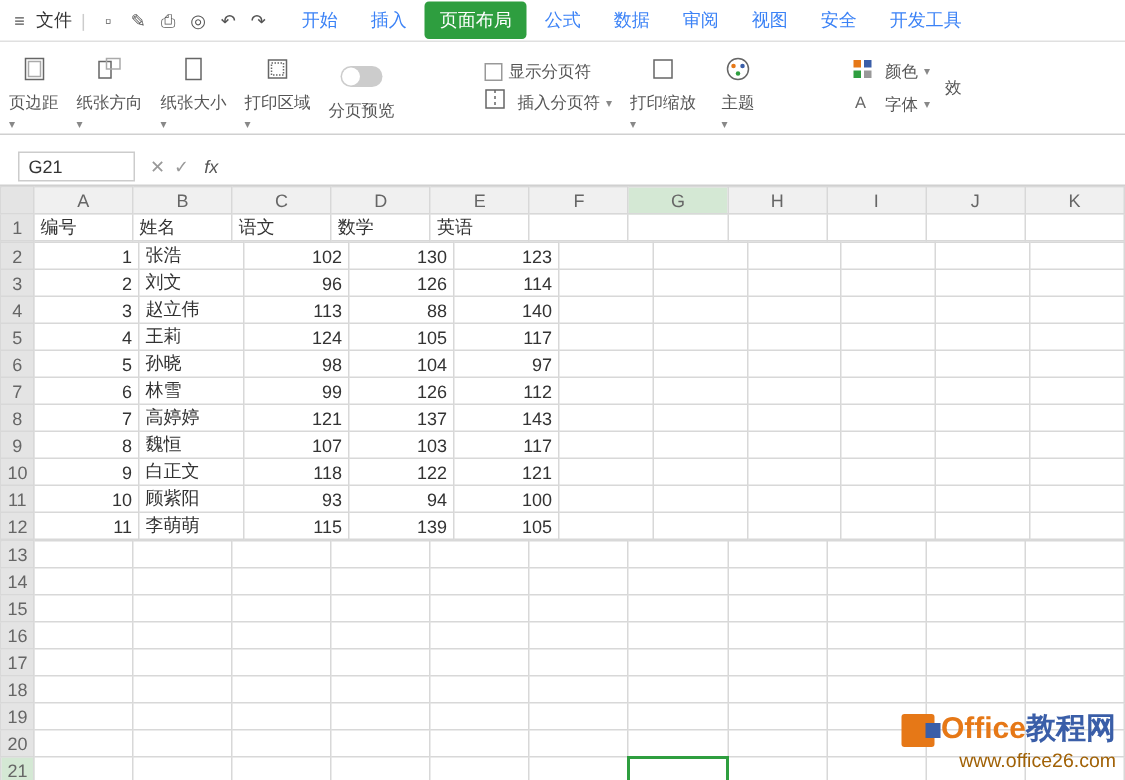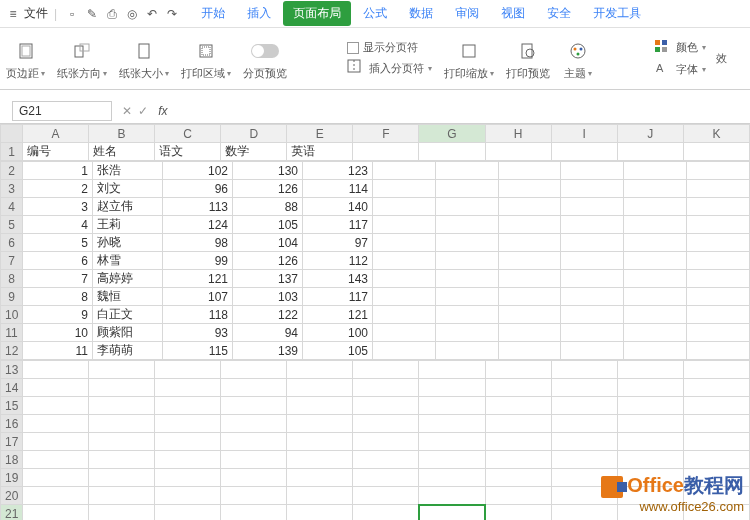--- a/index.html
+++ b/index.html
@@ -11,30 +11,30 @@
 .menu-icon { width: 18px; height: 18px; display: flex; align-items: center; justify-content: center; color: #555; cursor: pointer; }
 .menu-sep { color: #ccc; padding: 0 4px; }
 .tabs { display: flex; gap: 2px; }
 .tab { padding: 4px 10px; cursor: pointer; color: #3b82f6; }
 .tab.active { background: #2e9e3f; color: #fff; border-radius: 3px; }
 
 
 .ribbon { height: 62px; background: #fff; display: flex; align-items: center; padding: 2px 0; border-bottom: 1px solid #d0d0d0; }
 .rib-group { display: flex; flex-direction: column; align-items: center; padding: 0 6px; }
 .rib-big { width: 32px; height: 30px; display: flex; align-items: center; justify-content: center; color: #555; }
-.rib-label { font-size: 11px; color: #555; display: flex; align-items: center; gap: 2px; }
+.rib-label { font-size: 11px; color: #555; display: flex; gap: 2px; flex-direction: column; }
 .rib-stack { display: flex; flex-direction: column; gap: 4px; justify-content: center; padding: 0 6px; }
 .rib-item { display: flex; align-items: center; gap: 4px; font-size: 11px; color: #555; cursor: pointer; padding-left: 48px; }
 .toggle { width: 28px; height: 14px; background: #ccc; border-radius: 7px; position: relative; }
 .toggle::after { content:''; width:12px; height:12px; background:#fff; border-radius:50%; position:absolute; top:1px; left:1px; }
 .checkbox { width:12px; height:12px; border:1px solid #999; display:inline-block; }
 
 
 .formulabar { height: 26px; display: flex; align-items: center; border-bottom: 1px solid #d0d0d0; background:#fff; margin-top: 8px; }
-.namebox { width: 100px; border: 1px solid #ccc; height: 20px; margin-left: 12px; padding: 0 6px; display: flex; align-items: center; background:#fff; }
+.namebox { width: 78px; border: 1px solid #ccc; height: 20px; margin-left: 12px; padding: 0 6px; display: flex; align-items: center; background:#fff; }
 .fx-btns { display: flex; gap: 6px; padding: 0 10px; color: #999; }
 .fx-label { color: #555; font-style: italic; padding-right: 6px; }
 .fx-input { flex: 1; height: 20px; border: none; }
 
 
 .grid { position: relative; }
 .grid table { border-collapse: collapse; width: 100%; table-layout: fixed; }
 .grid th, .grid td { border: 1px solid #d8d8d8; height: 18px; font-size: 12px; font-weight: normal; padding: 0 4px; }
 .grid th { background: #f0f0f0; color: #666; text-align: center; }
 .rowhdr { width: 22px; background: #f0f0f0; text-align: center; color: #666; }
@@ -158,31 +158,20 @@
   </div>
   <div class="rib-group">
     <div class="rib-big">
         <svg>
           <rect x="3" y="3" width="12" height="12" fill="none" stroke="#666"></rect>
         </svg>
       </div>
     <div class="rib-label">
         <span>打印缩放</span>
         <span class="caret">▾</span>
-      </div>
-  </div>
-  <div class="rib-group">
-    <div class="rib-big">
-        <svg>
-          <rect x="3" y="2" width="10" height="14" fill="none" stroke="#666"></rect>
-          <circle cx="11" cy="11" r="4" fill="none" stroke="#666"></circle>
-        </svg>
-      </div>
-    <div class="rib-label">
-        <span>打印预览</span>
       </div>
   </div>
   <div class="rib-group">
     <div class="rib-big">
         <svg>
           <circle cx="9" cy="9" r="7" fill="none" stroke="#666"></circle>
           <circle cx="6" cy="7" r="1.5" fill="#e67817"></circle>
           <circle cx="12" cy="7" r="1.5" fill="#3a5ea8"></circle>
           <circle cx="9" cy="12" r="1.5" fill="#2e9e3f"></circle>
         </svg>

